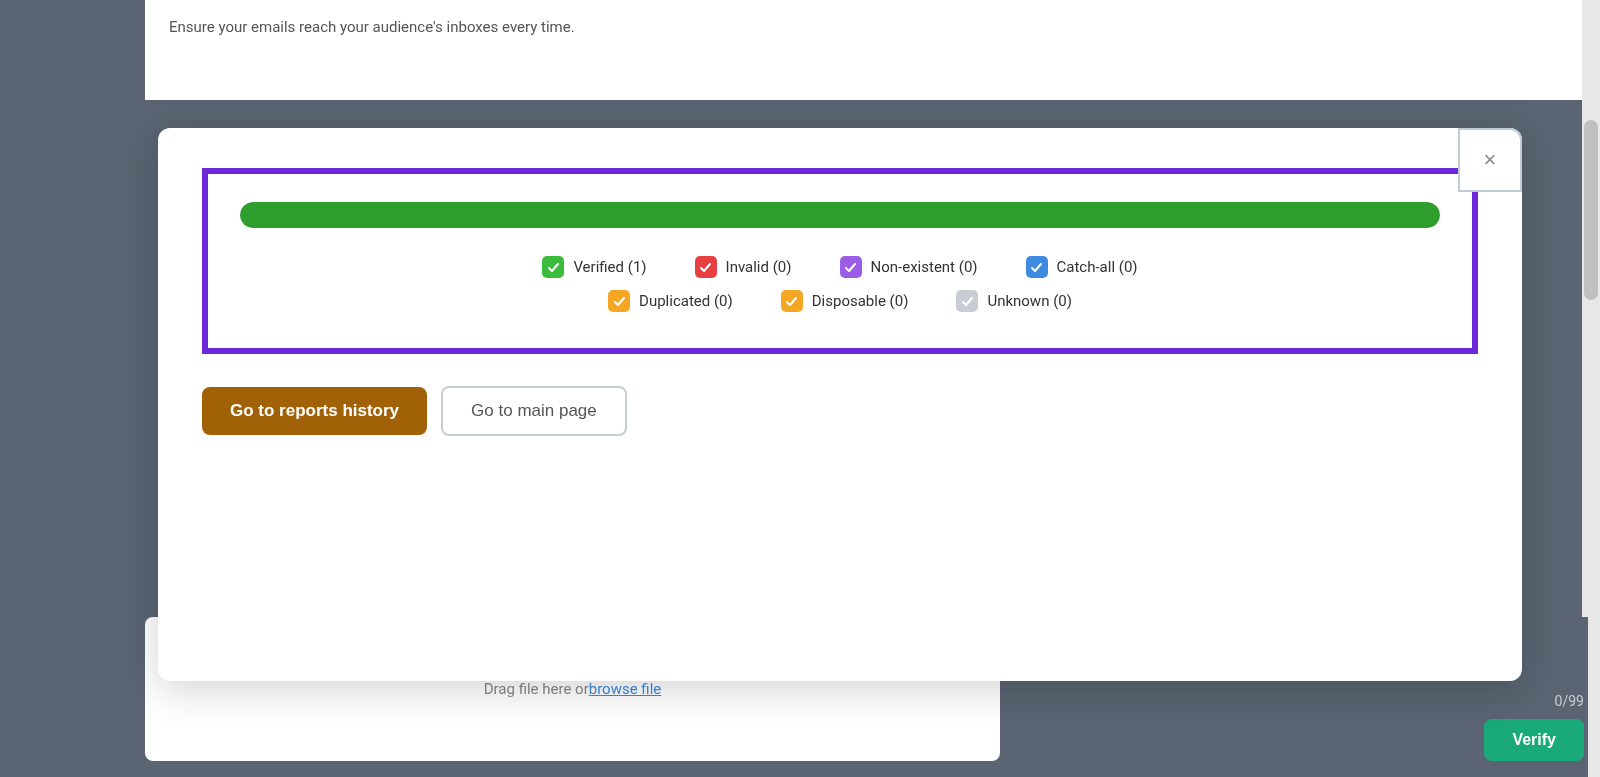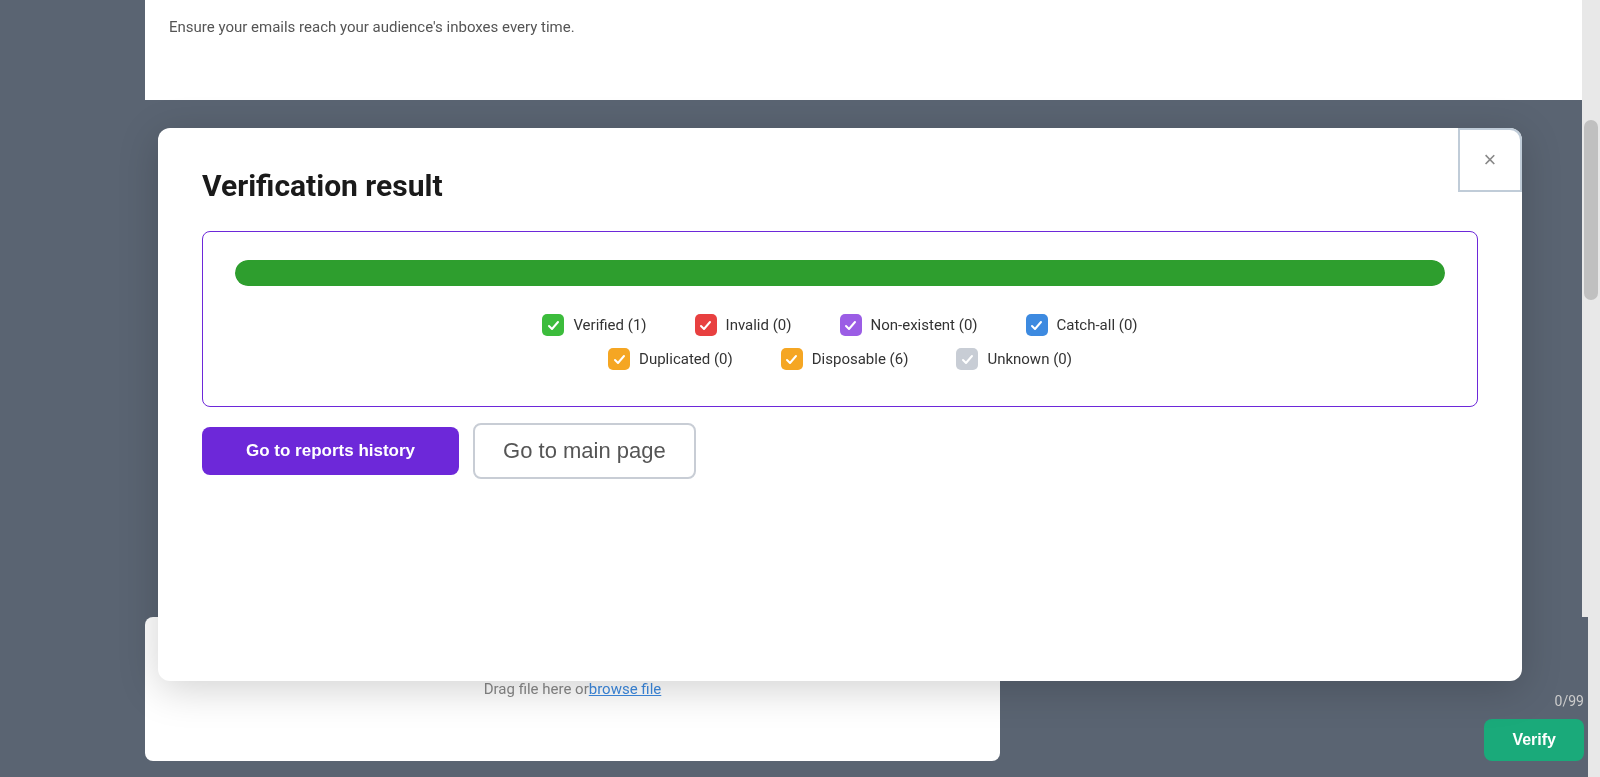--- a/index.html
+++ b/index.html
@@ -89,24 +89,24 @@
 
     .modal-title {
       font-size: 30px;
       font-weight: 700;
       color: #1a1a1a;
       margin-bottom: 28px;
     }
 
     
     .result-card {
-      border: 1px solid #6d28d9;
-      border-radius: 8px;
+      border: 6px solid #6d28d9;
+      border-radius: 0;
       padding: 28px 32px 24px 32px;
-      margin-bottom: 16px;
+      margin-bottom: 32px;
     }
 
     .progress-bar-container {
       width: 100%;
       height: 26px;
       background: #e8ede8;
       border-radius: 13px;
       overflow: hidden;
       margin-bottom: 28px;
     }
@@ -157,37 +157,37 @@
     .icon-gray { background: #c8cdd5; }
 
     
     .button-row {
       display: flex;
       gap: 14px;
       align-items: center;
     }
 
     .btn-primary {
-      background: #6d28d9;
+      background: #a16207;
       color: #fff;
       border: none;
       border-radius: 8px;
-      padding: 14px 44px;
+      padding: 14px 28px;
       font-size: 17px;
       font-weight: 600;
       cursor: pointer;
     }
 
     .btn-secondary {
       background: #fff;
       color: #555;
       border: 2px solid #c8cdd5;
       border-radius: 8px;
       padding: 13px 28px;
-      font-size: 22px;
+      font-size: 17px;
       font-weight: 500;
       cursor: pointer;
     }
 
     
     .bottom-content {
       position: absolute;
       bottom: 0;
       left: 145px;
       right: 12px;
@@ -265,21 +265,20 @@
     <button class="verify-btn">Verify</button>
   </div>
 </div>
 
 <div class="modal">
 
   <button class="modal-close-btn">
     <span>×</span>
   </button>
 
-  <h2 class="modal-title">Verification result</h2>
 
   <div class="result-card">
 
     <div class="progress-bar-container">
       <div class="progress-bar-fill" style="width: 100%;"></div>
     </div>
 
     <div class="legend-row">
 
       <div class="legend-item">
@@ -330,21 +329,21 @@
         </div>
         <span>Duplicated (0)</span>
       </div>
 
       <div class="legend-item">
         <div class="legend-icon icon-orange2">
           <svg viewBox="0 0 13 13" fill="none">
               <polyline points="2,7 5,10 11,3" stroke="white" stroke-width="2" stroke-linecap="round" stroke-linejoin="round"></polyline>
             </svg>
         </div>
-        <span>Disposable (6)</span>
+        <span>Disposable (0)</span>
       </div>
 
       <div class="legend-item">
         <div class="legend-icon icon-gray">
           <svg viewBox="0 0 13 13" fill="none">
               <polyline points="2,7 5,10 11,3" stroke="white" stroke-width="2" stroke-linecap="round" stroke-linejoin="round"></polyline>
             </svg>
         </div>
         <span>Unknown (0)</span>
       </div>

